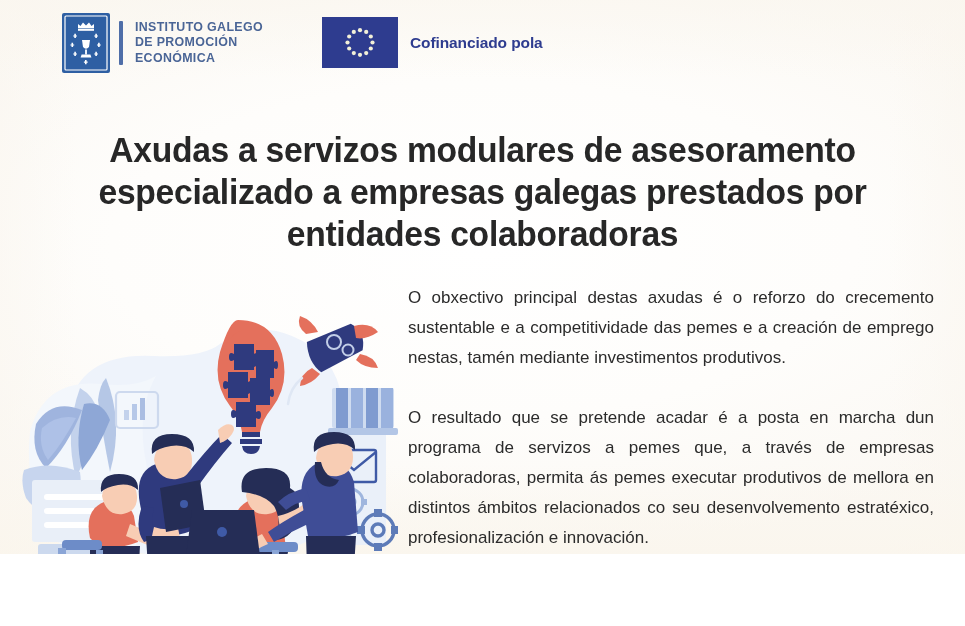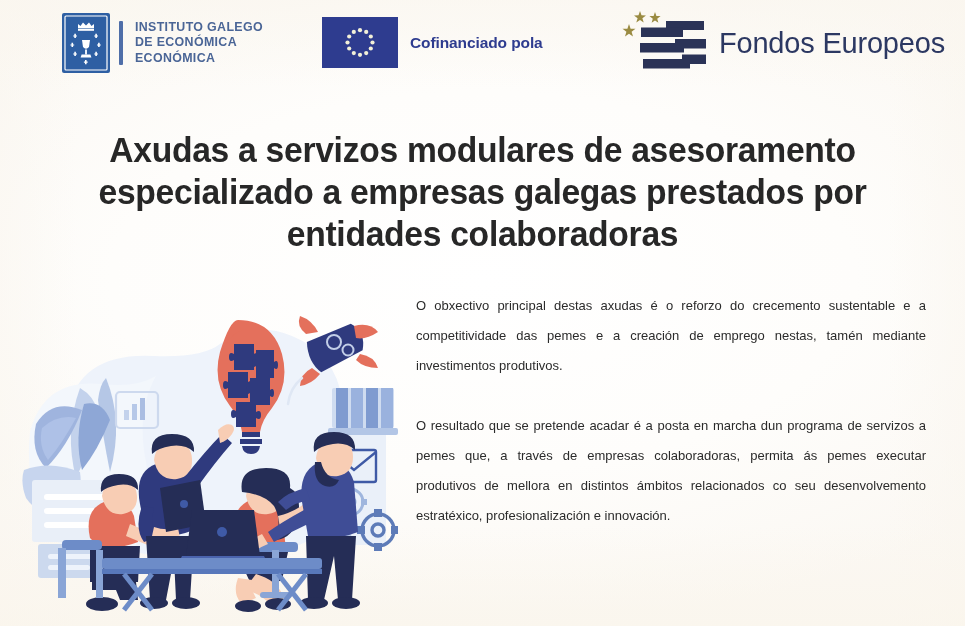--- a/index.html
+++ b/index.html
@@ -10,21 +10,21 @@
     width: 965px;
     height: 626px;
     overflow: hidden;
     font-family: "Liberation Sans", sans-serif;
     background: #ffffff;
   }
 
   #page {
     position: relative;
     width: 965px;
-    height: 626px;
+    height: 554px;
     background:
       radial-gradient(ellipse 70% 55% at 50% 45%, #ffffff 0%, #fefdfb 55%, #fbf8f3 100%);
     overflow: hidden;
   }
 
   
   #paper-tint {
     position: absolute;
     inset: 0;
     pointer-events: none;
@@ -144,25 +144,25 @@
 
   
   #text-column {
     position: absolute;
     left: 408px;
     top: 283px;
     width: 526px;
   }
   .body-par {
     font-family: "Liberation Sans", sans-serif;
-    font-size: 13px;
+    font-size: 17px;
     line-height: 30px;
     color: #2b2b2b;
     text-align: justify;
-    margin: 8px;
+    margin: 0;
   }
   #par-2 { margin-top: 30px; }
 
   
   #illustration {
     position: absolute;
     left: 6px;
     top: 292px;
     width: 392px;
     height: 330px;
@@ -195,21 +195,21 @@
           <path d="M8.4 31.4h1.1v-1.6h1.6v1.6h1.1v1.1h-1.1v1.6h-1.6v-1.6H8.4z"></path>
           <path d="M35.0 31.4h1.1v-1.6h1.6v1.6h1.1v1.1h-1.1v1.6h-1.6v-1.6h-1.1z"></path>
           <path d="M11.2 40.4h1.1v-1.6h1.6v1.6h1.1v1.1h-1.1v1.6h-1.6v-1.6h-1.1z"></path>
           <path d="M32.2 40.4h1.1v-1.6h1.6v1.6h1.1v1.1h-1.1v1.6h-1.6v-1.6h-1.1z"></path>
           <path d="M21.9 48.6h1.1V47h1.6v1.6h1.1v1.1h-1.1v1.6h-1.6v-1.6h-1.1z"></path>
         </g>
       </svg>
       <div id="igape-divider"></div>
       <div id="igape-textblock">
         <div class="igape-line">INSTITUTO GALEGO</div>
-        <div class="igape-line">DE ECONÓMICA</div>
+        <div class="igape-line">DE PROMOCIÓN</div>
         <div class="igape-line">ECONÓMICA</div>
       </div>
     </div>
 
     <div id="logo-eu">
       <div id="eu-flag">
         <svg width="76" height="51" viewBox="0 0 76 51">
           <rect width="76" height="51" fill="#2e3c8f"></rect>
           <g fill="#f2f0d8">
             <circle cx="38" cy="13.2" r="2.1"></circle>
@@ -225,38 +225,20 @@
             <circle cx="27.2" cy="19.5" r="2.1"></circle>
             <circle cx="31.8" cy="14.9" r="2.1"></circle>
           </g>
         </svg>
       </div>
       <div id="eu-textblock">
         <div class="eu-line">Cofinanciado pola</div>
       </div>
     </div>
 
-    <div id="logo-fondos">
-      <svg id="fondos-mark" width="90" height="70" viewBox="0 0 90 70">
-        <g fill="#9a8b42">
-          <path d="M22 3 l1.5 4.3 4.5 0.1 -3.6 2.8 1.3 4.4 -3.7 -2.6 -3.7 2.6 1.3 -4.4 -3.6 -2.8 4.5 -0.1z"></path>
-          <path d="M37 4 l1.4 4.0 4.2 0.1 -3.4 2.6 1.2 4.1 -3.4 -2.4 -3.4 2.4 1.2 -4.1 -3.4 -2.6 4.2 -0.1z"></path>
-          <path d="M11 16 l1.6 4.7 4.9 0.1 -3.9 3.0 1.4 4.8 -4.0 -2.8 -4.0 2.8 1.4 -4.8 -3.9 -3.0 4.9 -0.1z"></path>
-        </g>
-        <g fill="#2b3357">
-          <path d="M48 13 h38 v9 h-38 z"></path>
-          <path d="M23 19.5 h42 v9.5 h-42 z"></path>
-          <path d="M57 31 h31 v9.5 h-31 z"></path>
-          <path d="M22 35 h44 v9.5 h-44 z"></path>
-          <path d="M64 46.5 h24 v9.5 h-24 z"></path>
-          <path d="M25 51 h47 v9.5 h-47 z"></path>
-        </g>
-      </svg>
-      <div id="fondos-label">Fondos Europeos</div>
-    </div>
   </div>
 
   <h1 id="title">Axudas a servizos modulares de asesoramento especializado a empresas galegas prestados por entidades colaboradoras</h1>
 
   <div id="illustration">
     <svg width="392" height="330" viewBox="0 0 392 330">
       <defs>
         <clipPath id="clipAll">
             <rect x="0" y="0" width="392" height="330"></rect>
           </clipPath>

